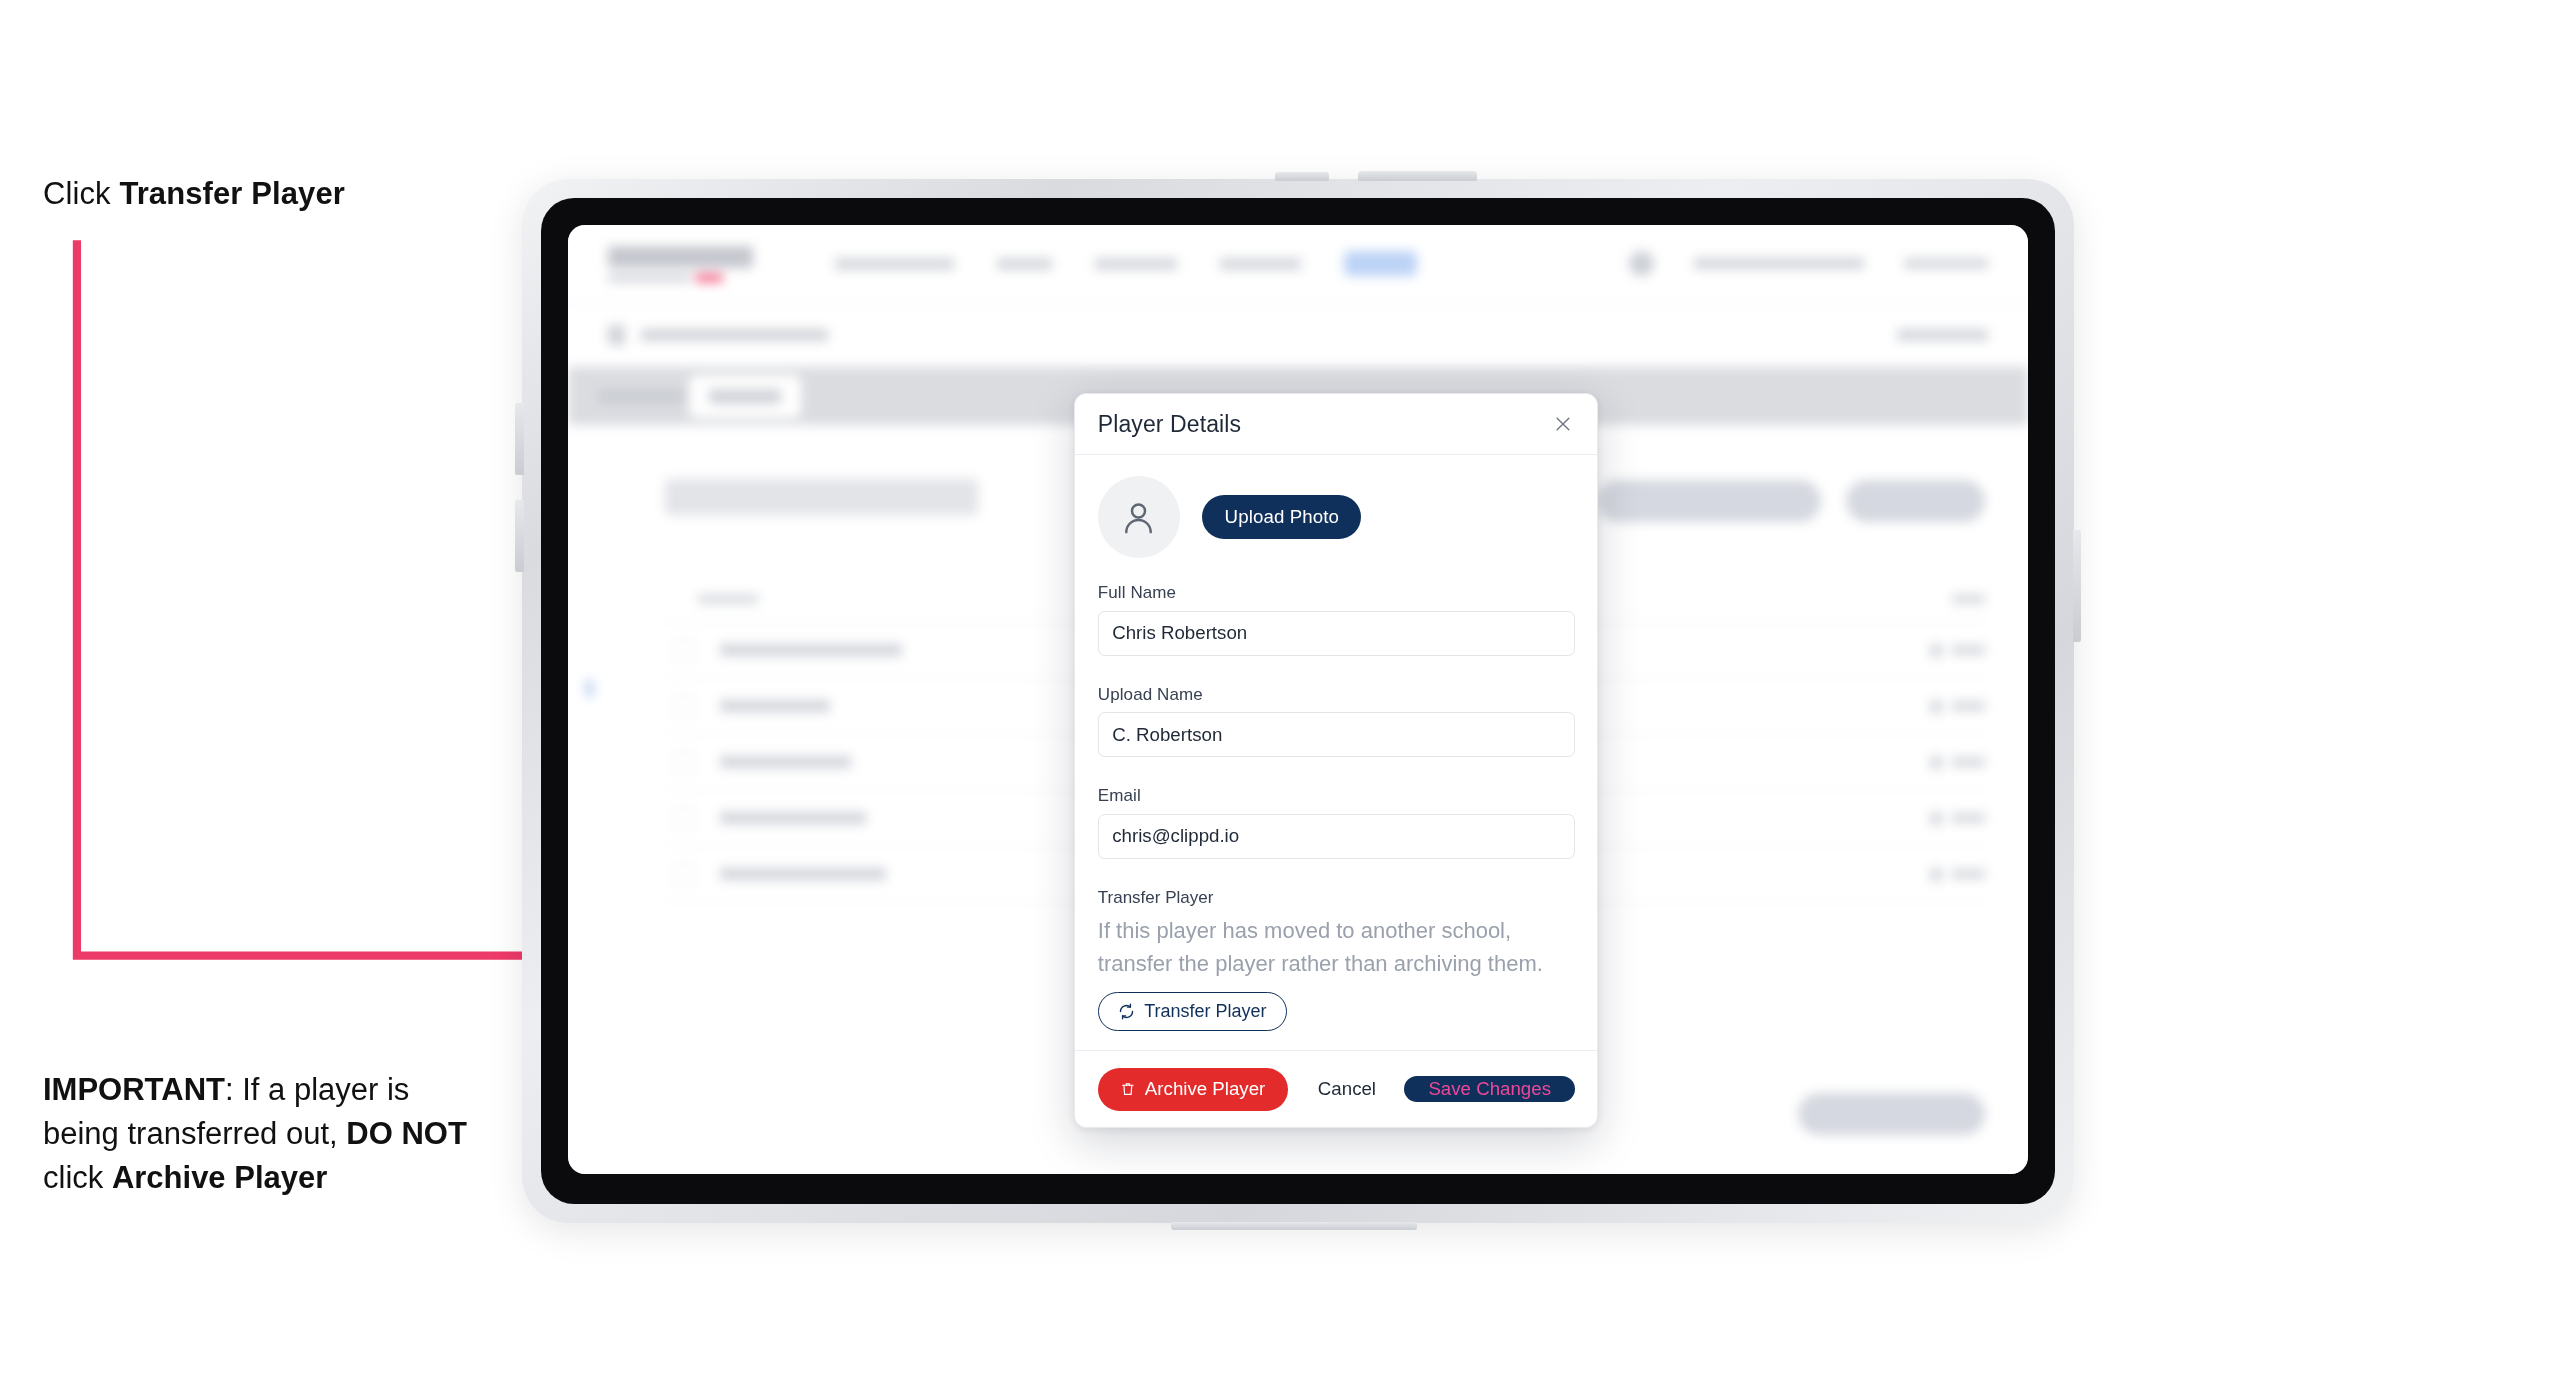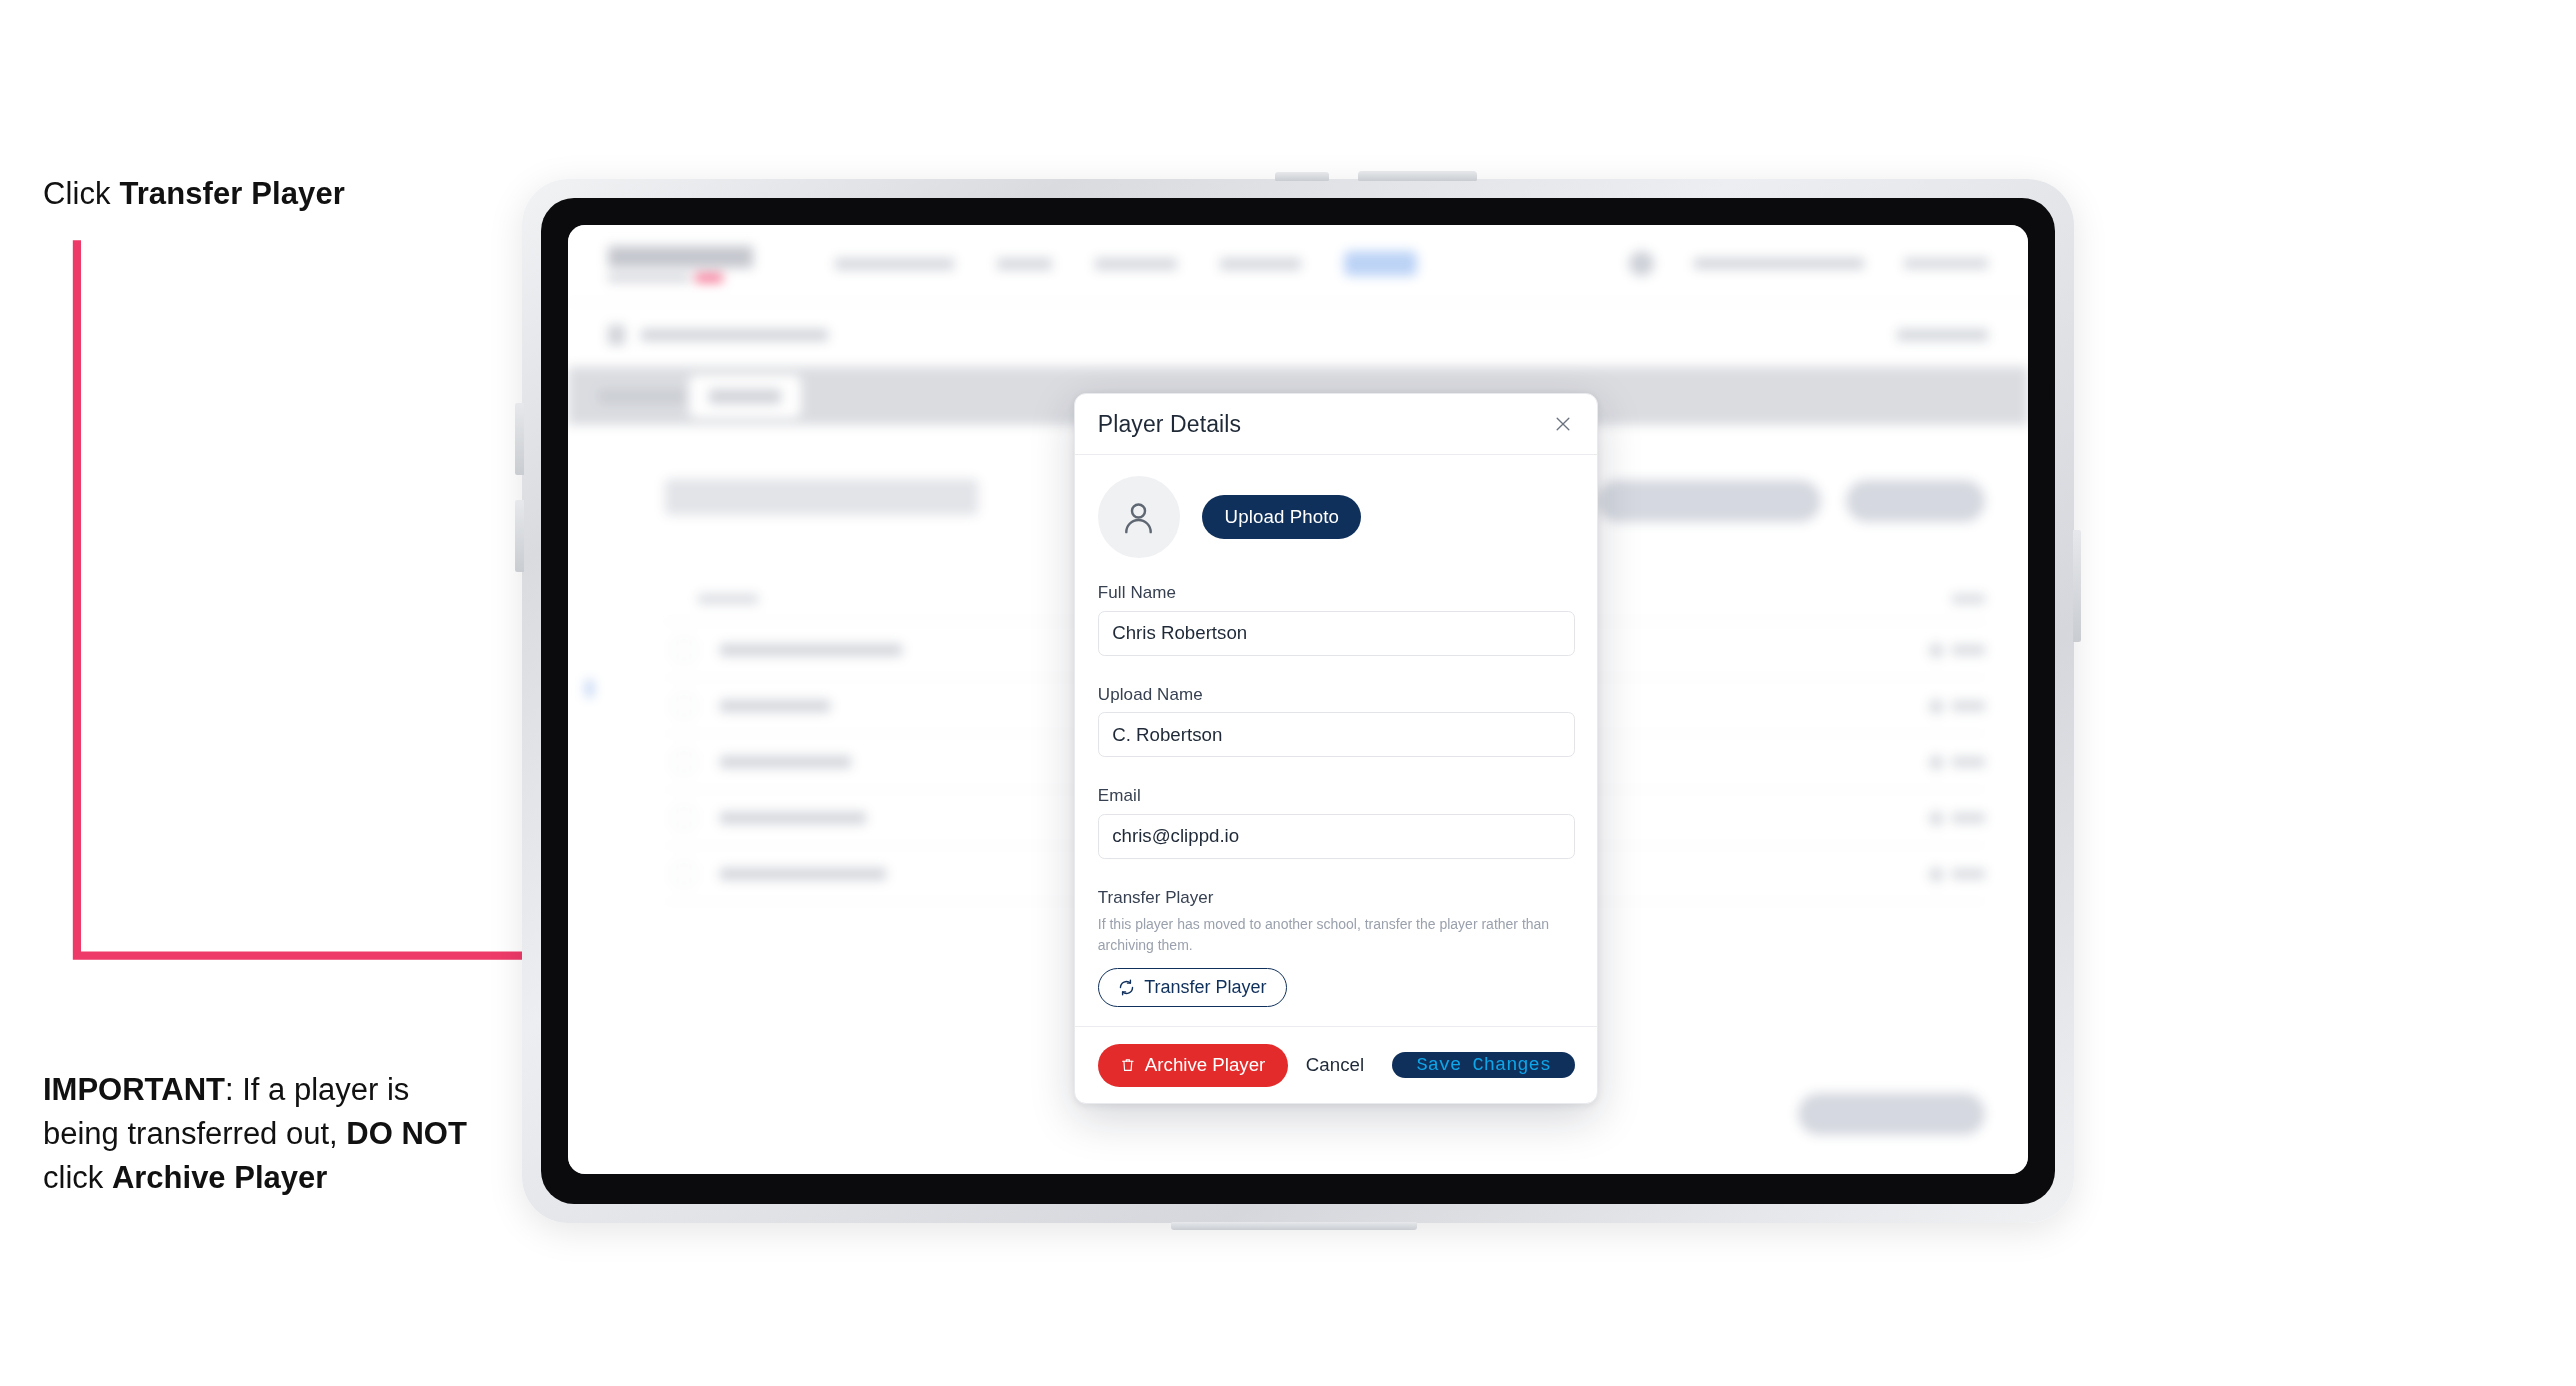--- a/index.html
+++ b/index.html
@@ -172,21 +172,21 @@
     outline:none;
   }
   .select-wrap { position: relative; }
   .select-wrap .chev {
     position:absolute; right: 15px; top: 50%; transform: translateY(-50%);
     width: 16.4px; height: 16.4px; pointer-events:none;
   }
 
   .transfer-sec { margin-top: 7.5px; }
   .transfer-title { font-size: 17px; color:#374151; margin-bottom: 6px; }
-  .transfer-desc { font-size: 14px; color:#9aa1ac; line-height: 1.5; margin-bottom: 12px; max-width: 492px; }
+  .transfer-desc { font-size: 22px; color:#9aa1ac; line-height: 1.5; margin-bottom: 12px; max-width: 492px; }
   .transfer-btn {
     display:inline-flex; align-items:center; gap: 9px;
     border: 1.5px solid #10305c; color:#10305c; background:#fff;
     border-radius: 745px; padding: 8.2px 19.4px;
     font-size: 18px; cursor:pointer;
     font-family:"Liberation Sans", sans-serif;
   }
   .transfer-btn svg { width: 17px; height: 17px; }
 
   .modal-foot {
@@ -202,24 +202,24 @@
     font-family:"Liberation Sans", sans-serif;
   }
   .archive-btn svg { width: 15.7px; height: 15.7px; }
   .foot-right { margin-left:auto; display:flex; align-items:center; gap: 19.4px; }
   .cancel-btn {
     background:none; border:none; color:#1f2937;
     font-size: 18.7px; cursor:pointer; padding: 7.5px 9px;
     font-family:"Liberation Sans", sans-serif;
   }
   .save-btn {
-    background:#10305c; color:#0ea5e9; border:none;
+    background:#10305c; color:#ec4899; border:none;
     border-radius: 745px; padding: 2px 24px;
     font-size: 18.7px; cursor:pointer;
-    font-family:Liberation Mono, monospace;
+    font-family:Liberation Sans, sans-serif;
   }
 </style>
 </head>
 <body>
 
 <div class="stage">
 
   <div class="anno" id="anno-top">
     <span>Click </span><b>Transfer Player</b>
   </div>

